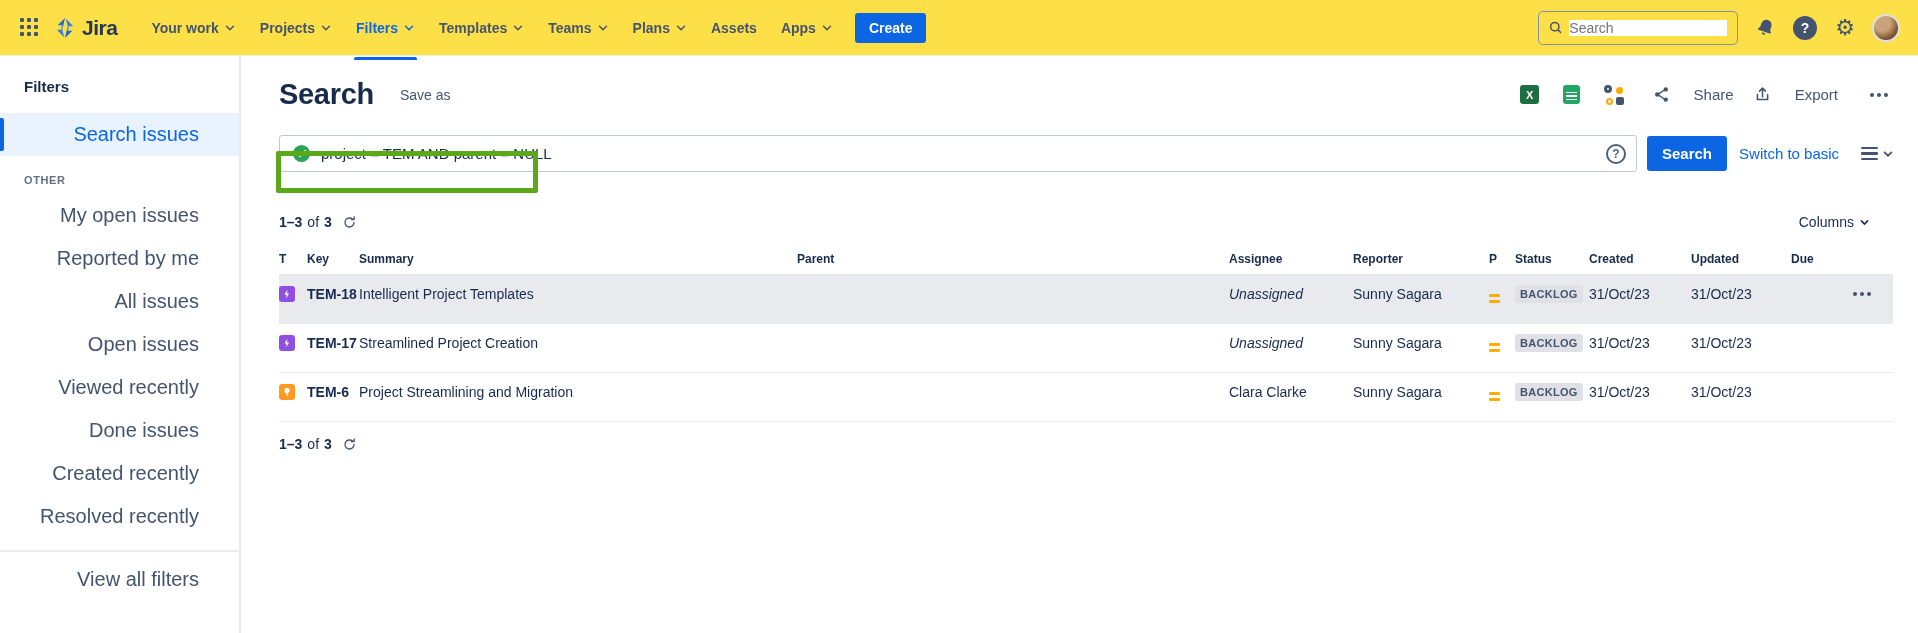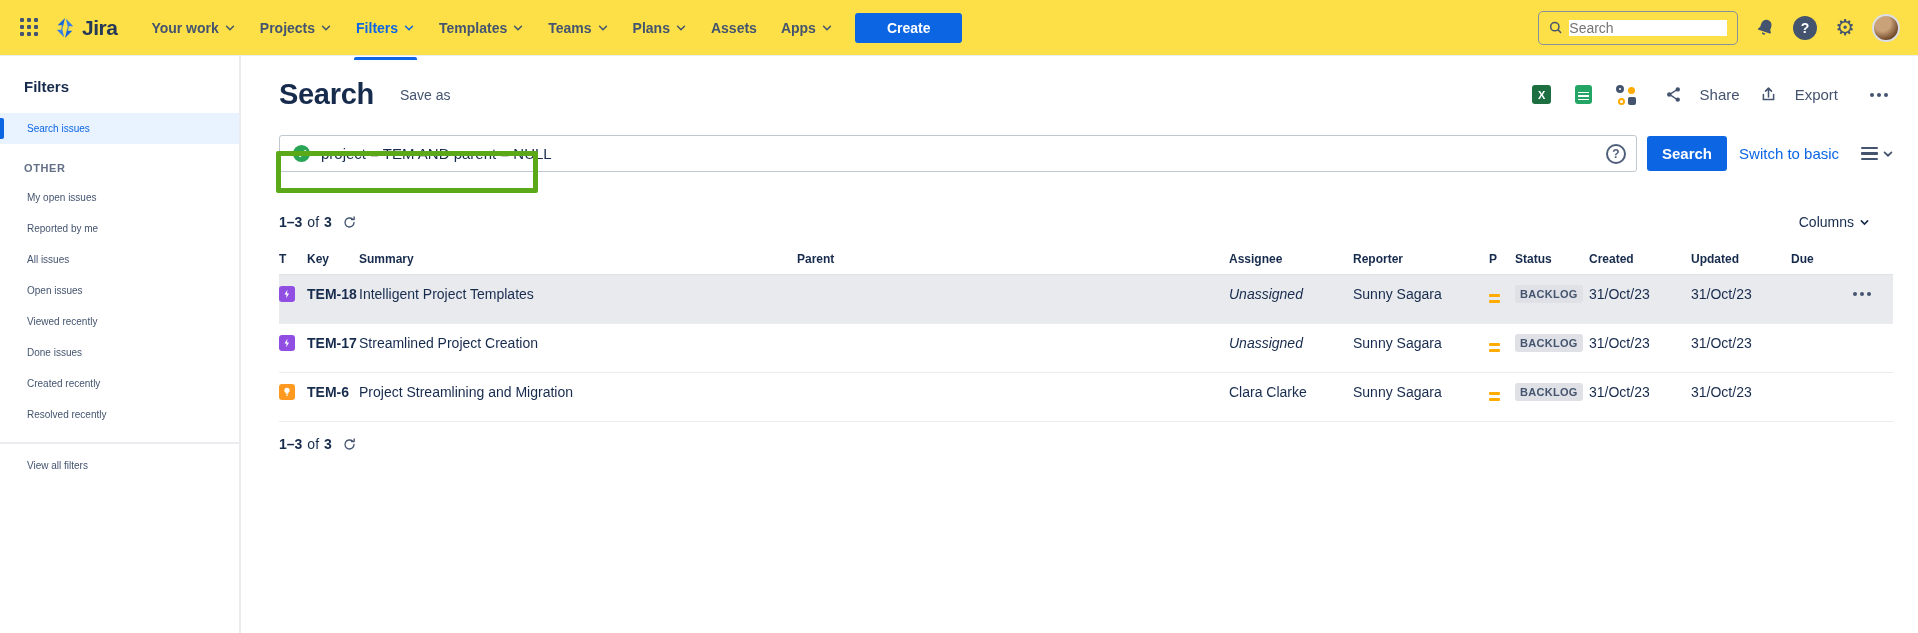--- a/index.html
+++ b/index.html
@@ -15,42 +15,42 @@
   .appgrid span { width:4px; height:4px; border-radius:1px; background:#44546f; }
   .logo { display:flex; align-items:center; gap:6px; margin-right:22px; }
   .logo-text { font-size:21px; font-weight:700; color:#253858; letter-spacing:-0.5px; }
   .nav-item { display:flex; align-items:center; gap:5px; padding:0 12px; height:64px;
     font-size:14px; font-weight:600; color:#44546f; cursor:pointer; position:relative; }
   .nav-item.active { color:var(--accent_blue,#0c66e4); }
   .nav-item.active::after { content:''; position:absolute; left:10px; right:10px; bottom:0;
     height:3px; background:var(--accent_blue,#0c66e4); border-radius:2px 2px 0 0; }
   .chev { display:inline-flex; }
   .create-btn { margin-left:10px; background:var(--accent_blue,#0c66e4); color:#fff;
-    border:none; border-radius:3px; font-size:14px; font-weight:600; padding:7px 32px; cursor:pointer;
+    border:none; border-radius:3px; font-size:14px; font-weight:600; padding:7px 14px; cursor:pointer;
     font-family:"Liberation Sans",sans-serif; }
   .nav-right { margin-left:auto; display:flex; align-items:center; gap:14px; }
   .nav-search { display:flex; align-items:center; gap:7px; width:200px; height:34px;
     border:1px solid #8590a2; border-radius:5px; padding:0 10px; color:#626f86; }
   .nav-search input { border:none; outline:none; width:100%; font-size:14px;
     font-family:"Liberation Sans",sans-serif; color:#172b4d; }
   .icon-btn { width:26px; height:26px; display:flex; align-items:center; justify-content:center;
     cursor:pointer; }
   .help-circle { width:24px; height:24px; border-radius:50%; background:#44546f; color:#fff;
     font-size:14px; font-weight:700; display:flex; align-items:center; justify-content:center; }
   .gear { font-size:22px; color:#44546f; line-height:1; }
   .avatar { width:28px; height:28px; border-radius:50%;
     background:radial-gradient(circle at 35% 30%, #c9a27a 0 35%, #7a5230 70%, #3c2a1a 100%);
     border:2px solid #dcdfe4; cursor:pointer; }
 
   
   .page { display:flex; height:577px; }
   .sidebar { width:241px; border-right:2px solid #ebecf0; padding-top:22px; flex-shrink:0; }
   .sidebar-title { font-size:15px; font-weight:700; color:#172b4d; padding:0 24px 18px; }
-  .sidebar-item { position:relative; font-size:10px; color:#44546f; padding:10px 27px;
-    cursor:pointer; }
+  .sidebar-item { position:relative; font-size:20px; color:#44546f; padding:10px 40px;
+    cursor:pointer;text-align:right; }
   .sidebar-item.selected { background:var(--selected_bg,#e9f2ff); color:var(--accent_blue,#0c66e4); }
   .sidebar-item.selected::before { content:''; position:absolute; left:0; top:5px; bottom:5px;
     width:4px; border-radius:0 2px 2px 0; background:var(--accent_blue,#0c66e4); }
   .sidebar-section { font-size:11px; font-weight:700; letter-spacing:0.6px; color:#626f86;
     padding:18px 24px 8px; }
   .sidebar-divider { border-top:2px solid #ebecf0; margin:12px 0 6px; }
 
   .main { flex:1; padding:22px 24px 0 38px; }
 
   
@@ -64,21 +64,21 @@
     font-size:11px; font-weight:700; display:flex; align-items:center; justify-content:center; }
   .sheets-icon { width:17px; height:19px; background:#23a566; border-radius:3px; position:relative; }
   .sheets-icon::after { content:''; position:absolute; left:3px; top:7px; width:11px; height:8px;
     background:repeating-linear-gradient(#fff 0 1.5px, #23a566 1.5px 3.5px); }
   .dots-app { position:relative; width:20px; height:20px; }
   .dots-app i { position:absolute; border-radius:50%; }
   .dots-app .d1 { width:8px; height:8px; border:3px solid #44546f; left:0; top:0; }
   .dots-app .d2 { width:7px; height:7px; background:#ffab00; right:1px; top:2px; }
   .dots-app .d3 { width:7px; height:7px; border:2.5px solid #ffab00; left:2px; bottom:0; }
   .dots-app .d4 { width:8px; height:8px; background:#44546f; right:0; bottom:0; border-radius:2px; }
-  .action-link { display:flex; align-items:center; gap:18px; font-size:15px; color:#44546f;
+  .action-link { display:flex; align-items:center; gap:24px; font-size:15px; color:#44546f;
     cursor:pointer; margin-left:10px; }
   .meatballs { display:flex; gap:3px; margin-left:16px; cursor:pointer; padding:6px; }
   .meatballs i, .row-meatballs i { width:4px; height:4px; border-radius:50%; background:#44546f; }
 
   
   .jql-row { display:flex; align-items:center; margin-top:24px; }
   .jql-input { flex:0 0 1358px; height:37px; border:1px solid #c1c7d0; border-radius:3px;
     display:flex; align-items:center; padding:0 10px 0 12px; }
   .jql-text { font-size:15px; color:#172b4d; margin-left:10px; flex:1; }
   .q-circle { width:20px; height:20px; border:2px solid #505f79; border-radius:50%; color:#505f79;

